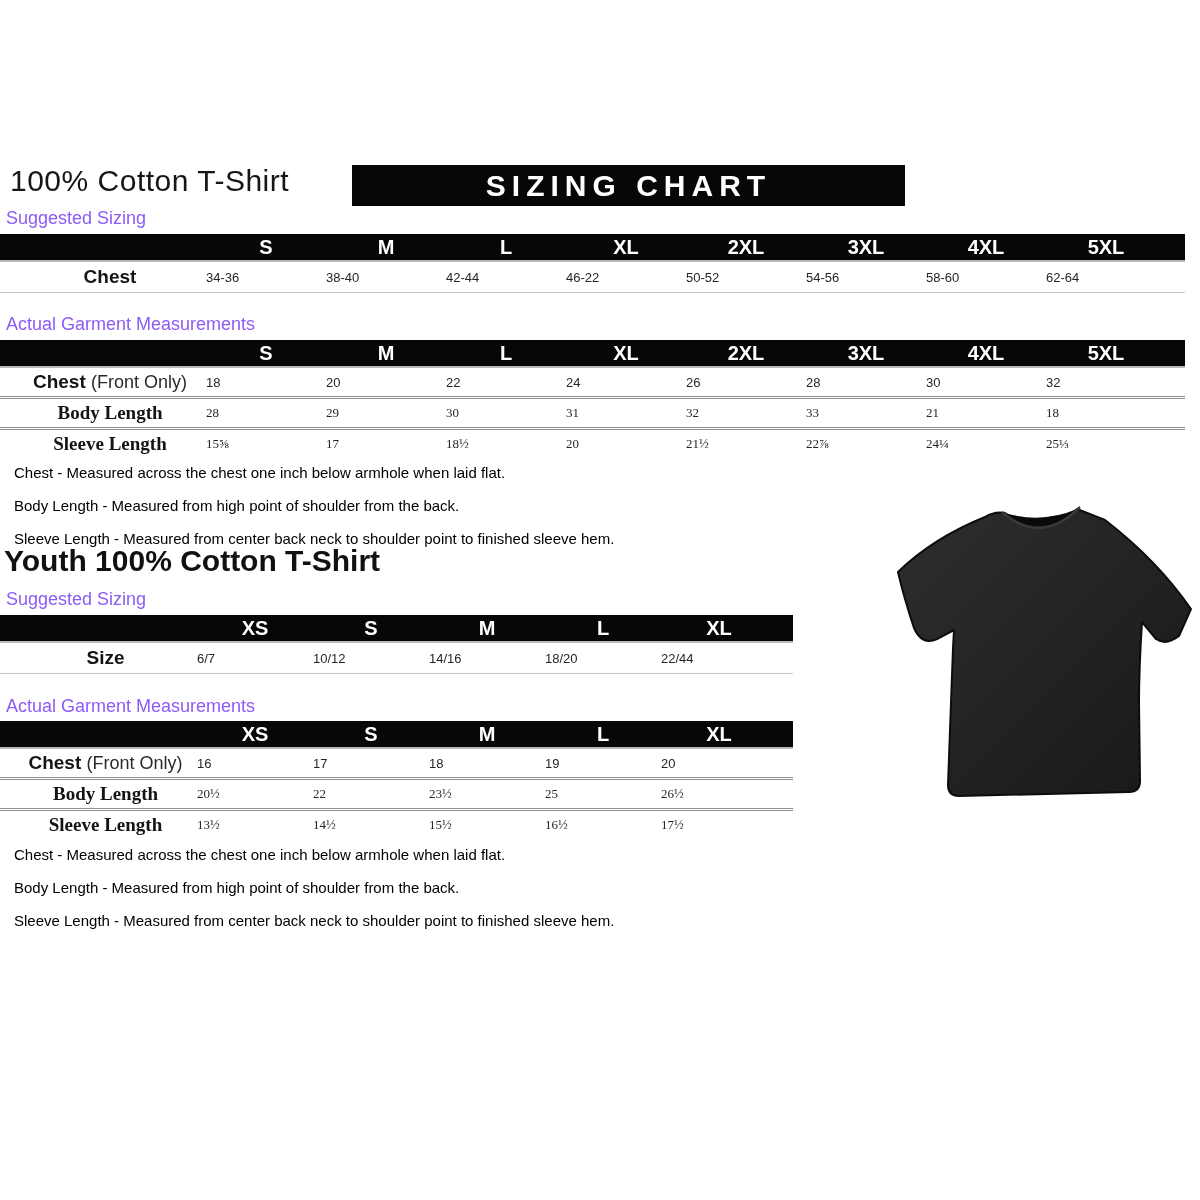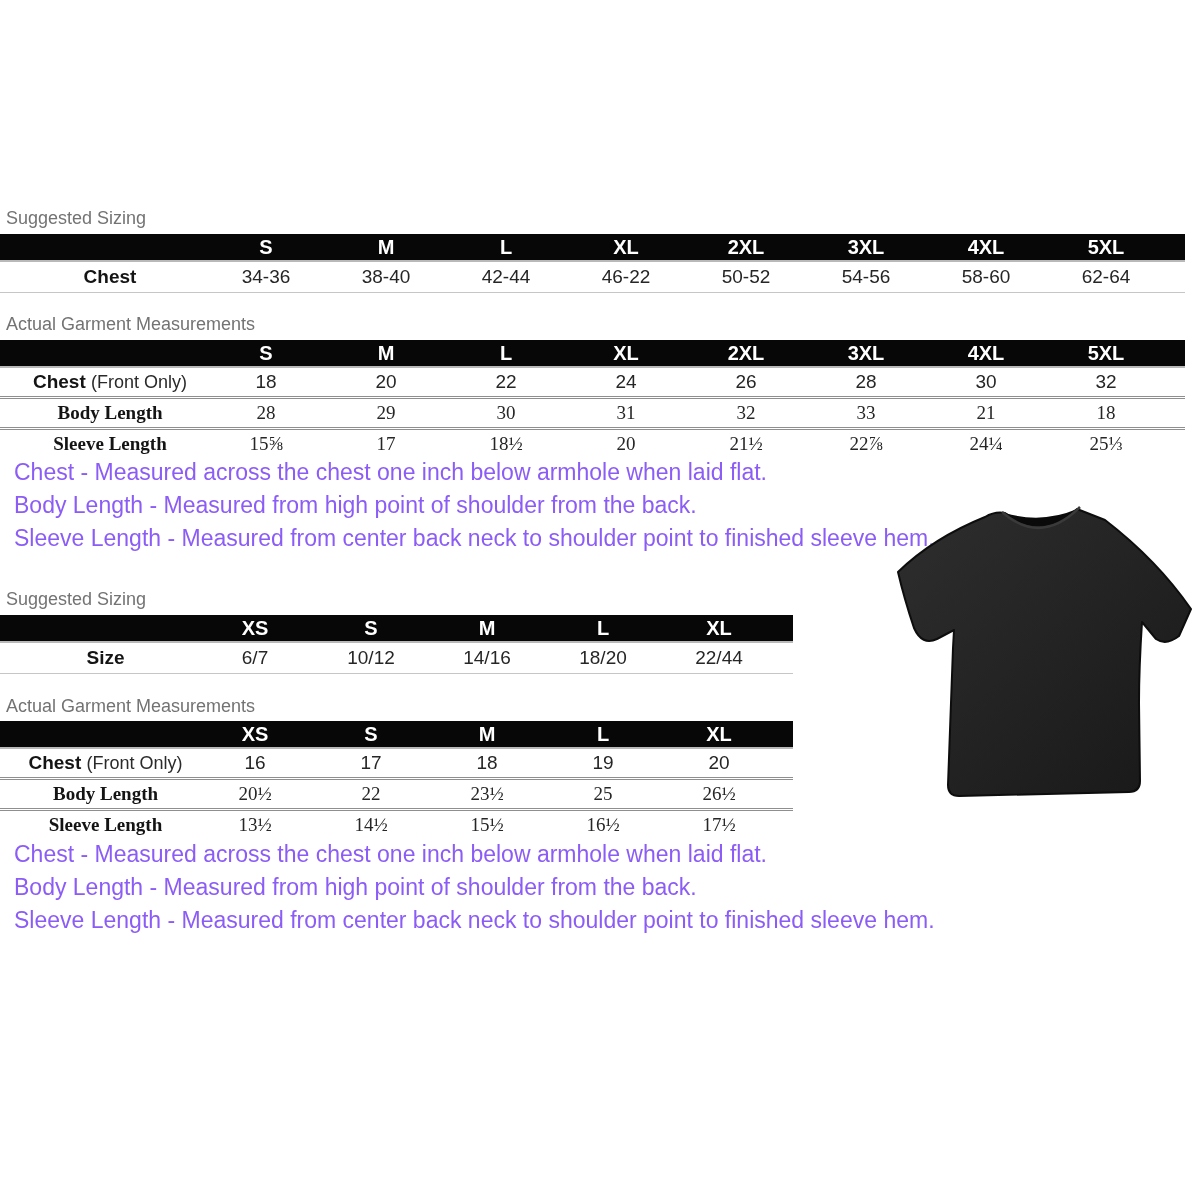--- a/index.html
+++ b/index.html
@@ -12,51 +12,55 @@
     font-size:30px; font-weight:400; color:#161616; letter-spacing:0.5px;
   }
   .banner {
     position:absolute; left:352px; top:165px; width:553px; height:41px;
     background:#070707; display:flex; align-items:center; justify-content:center;
   }
   .banner span {
     color:#ffffff; font-weight:bold; font-size:30px; letter-spacing:6px;
   }
   .seclabel {
-    position:absolute; font-size:18px; color:#737373;
+    position:absolute; font-size:18px; color:#8b5cf6;
     border-bottom:1px solid #a21caf; padding-bottom:16px;
   }
   .tbl { position:absolute; border-collapse:collapse; table-layout:fixed; }
   .tbl thead th {
     background:#070707; color:#ffffff; font-size:20px; font-weight:bold;
     height:26px; padding:0; text-align:center; border-bottom:2px solid #b9b9b9;
   }
   .tbl td {
-    text-align:center; font-size:19px; color:#262626; height:28px; padding:0;
+    text-align:left; font-size:13px; color:#262626; height:28px; padding:0;
   }
   .tbl tbody th.rowlabel {
     text-align:center; padding:0 0 0 14px; font-size:19px; font-weight:bold; color:#141414;
   }
   .tbl tbody th.rowlabel .suffix { font-weight:normal; font-size:18px; color:#2a2a2a; }
   .tbl.single td, .tbl.single tbody th.rowlabel { height:30px; }
   .tbl.single tbody tr { border-bottom:1px solid #c6c6c6; }
   .tbl.ruled tbody tr:not(:first-child) { border-top:3px double #8f8f8f;font-family:Liberation Serif, serif; }
-  .notes { position:absolute; font-size:23px; color:#8b5cf6; line-height:33px; }
+  .notes { position:absolute; font-size:15px; color:#000000; line-height:33px; }
   .youth-title {
     position:absolute; left:4px; top:544px; margin:0;
     font-size:30px; font-weight:bold; color:#111111;
   }
   .tshirt { position:absolute; left:895px; top:488px; width:300px; height:320px; }
 </style>
 </head>
 <body>
 
 <div class="canvas">
 
-
+  <h1 class="page-title">100% Cotton T-Shirt</h1>
+
+  <div class="banner">
+    <span>SIZING CHART</span>
+  </div>
 
   <div class="seclabel" style="left:6px; top:208px; width:1179px;">Suggested Sizing</div>
 
   <table class="tbl single" style="left:0; top:234px; width:1185px;">
       <colgroup>
         <col style="width: 206px;">
         <col style="width: 120px;">
         <col style="width: 120px;">
         <col style="width: 120px;">
         <col style="width: 120px;">
@@ -164,20 +168,21 @@
         </tr>
       </tbody>
     </table>
 
   <div class="notes" style="left:14px; top:456px;">
     <div>Chest - Measured across the chest one inch below armhole when laid flat.</div>
     <div>Body Length - Measured from high point of shoulder from the back.</div>
     <div>Sleeve Length - Measured from center back neck to shoulder point to finished sleeve hem.</div>
   </div>
 
+  <h2 class="youth-title">Youth 100% Cotton T-Shirt</h2>
 
   <div class="seclabel" style="left:6px; top:589px; width:787px;">Suggested Sizing</div>
 
   <table class="tbl single" style="left:0; top:615px; width:793px;">
       <colgroup>
         <col style="width: 197px;">
         <col style="width: 116px;">
         <col style="width: 116px;">
         <col style="width: 116px;">
         <col style="width: 116px;">

